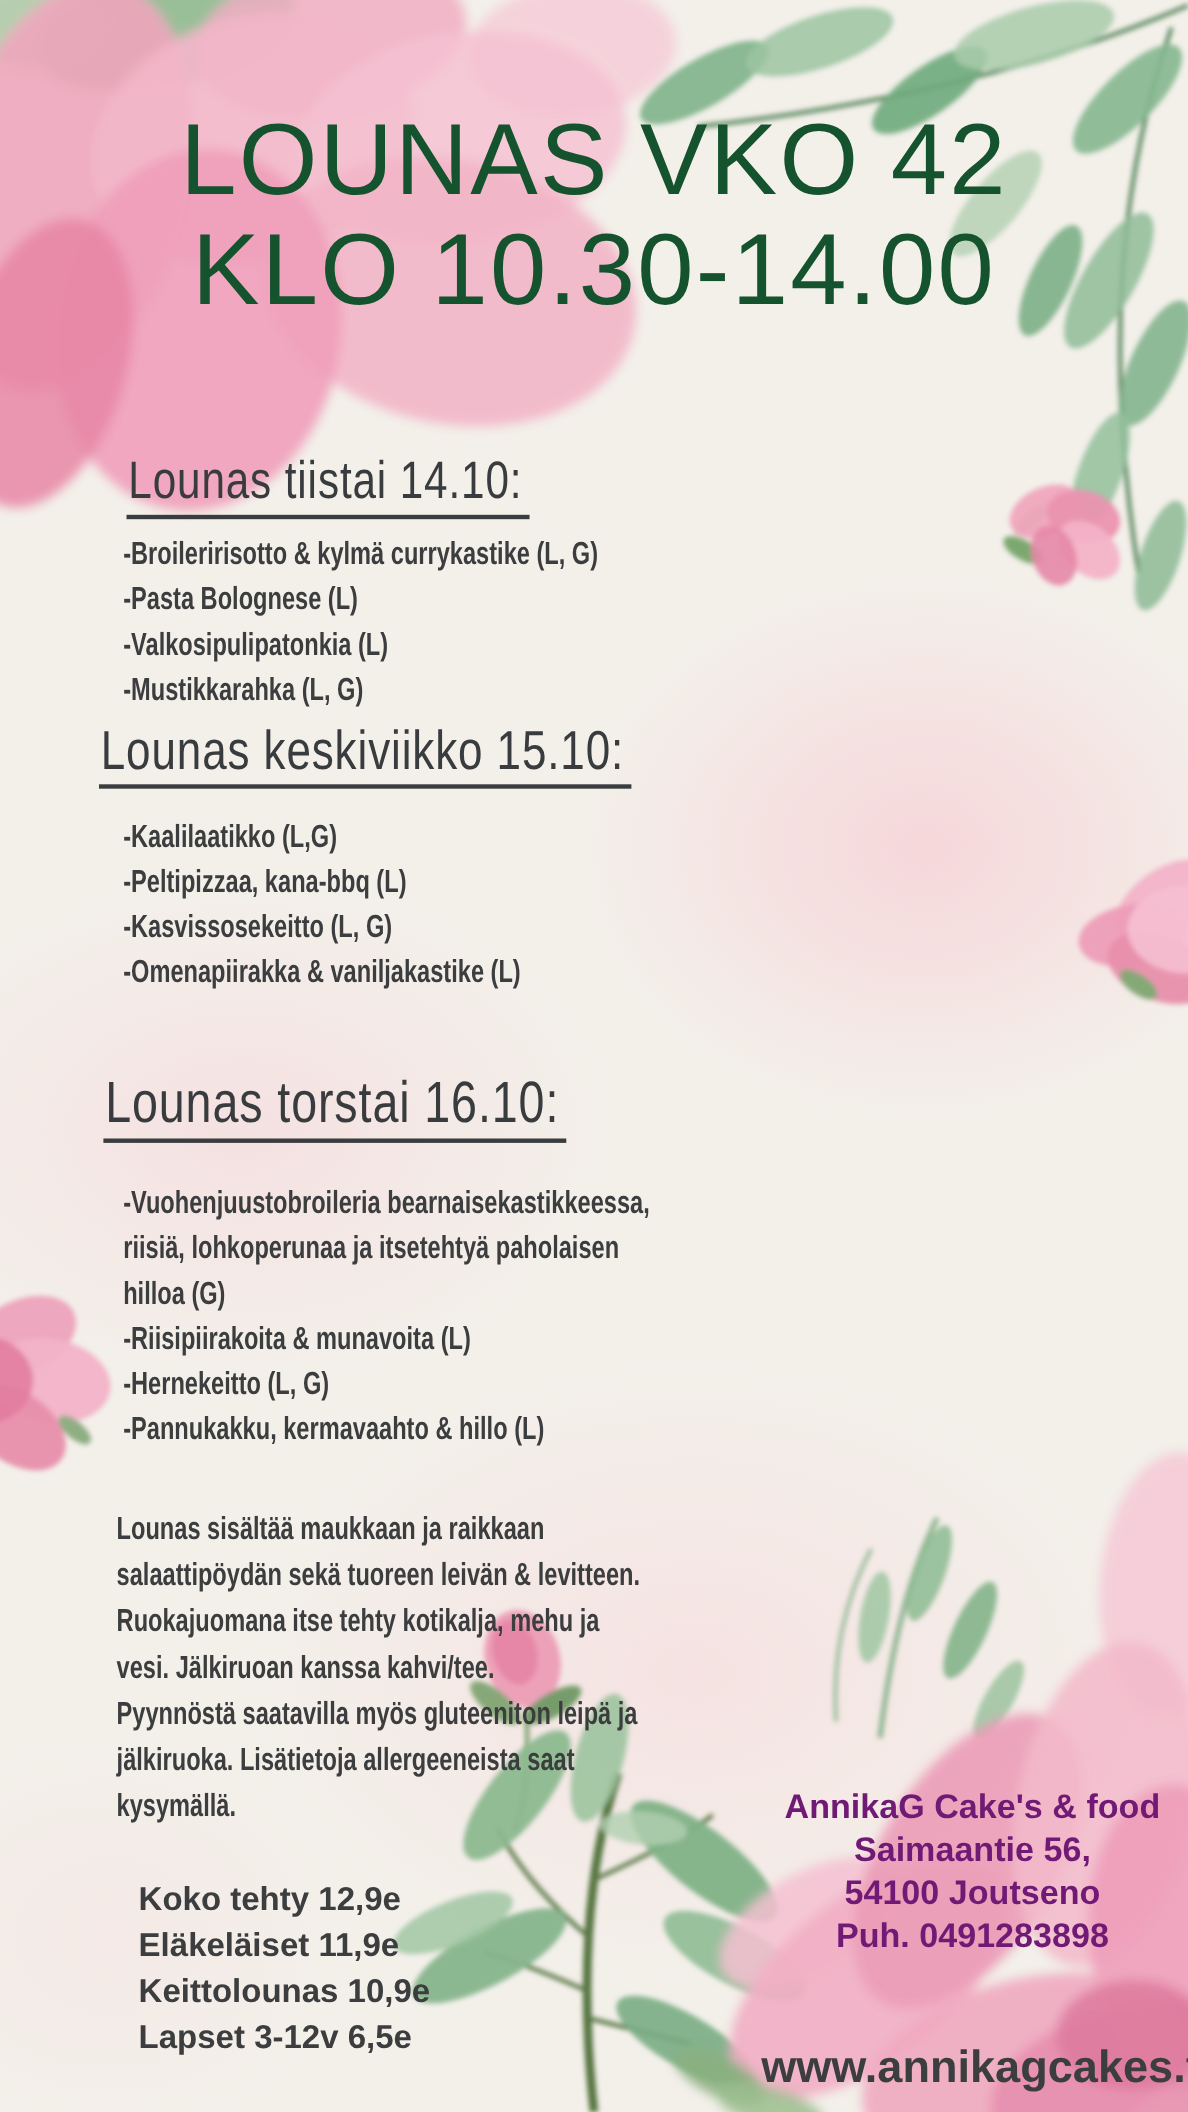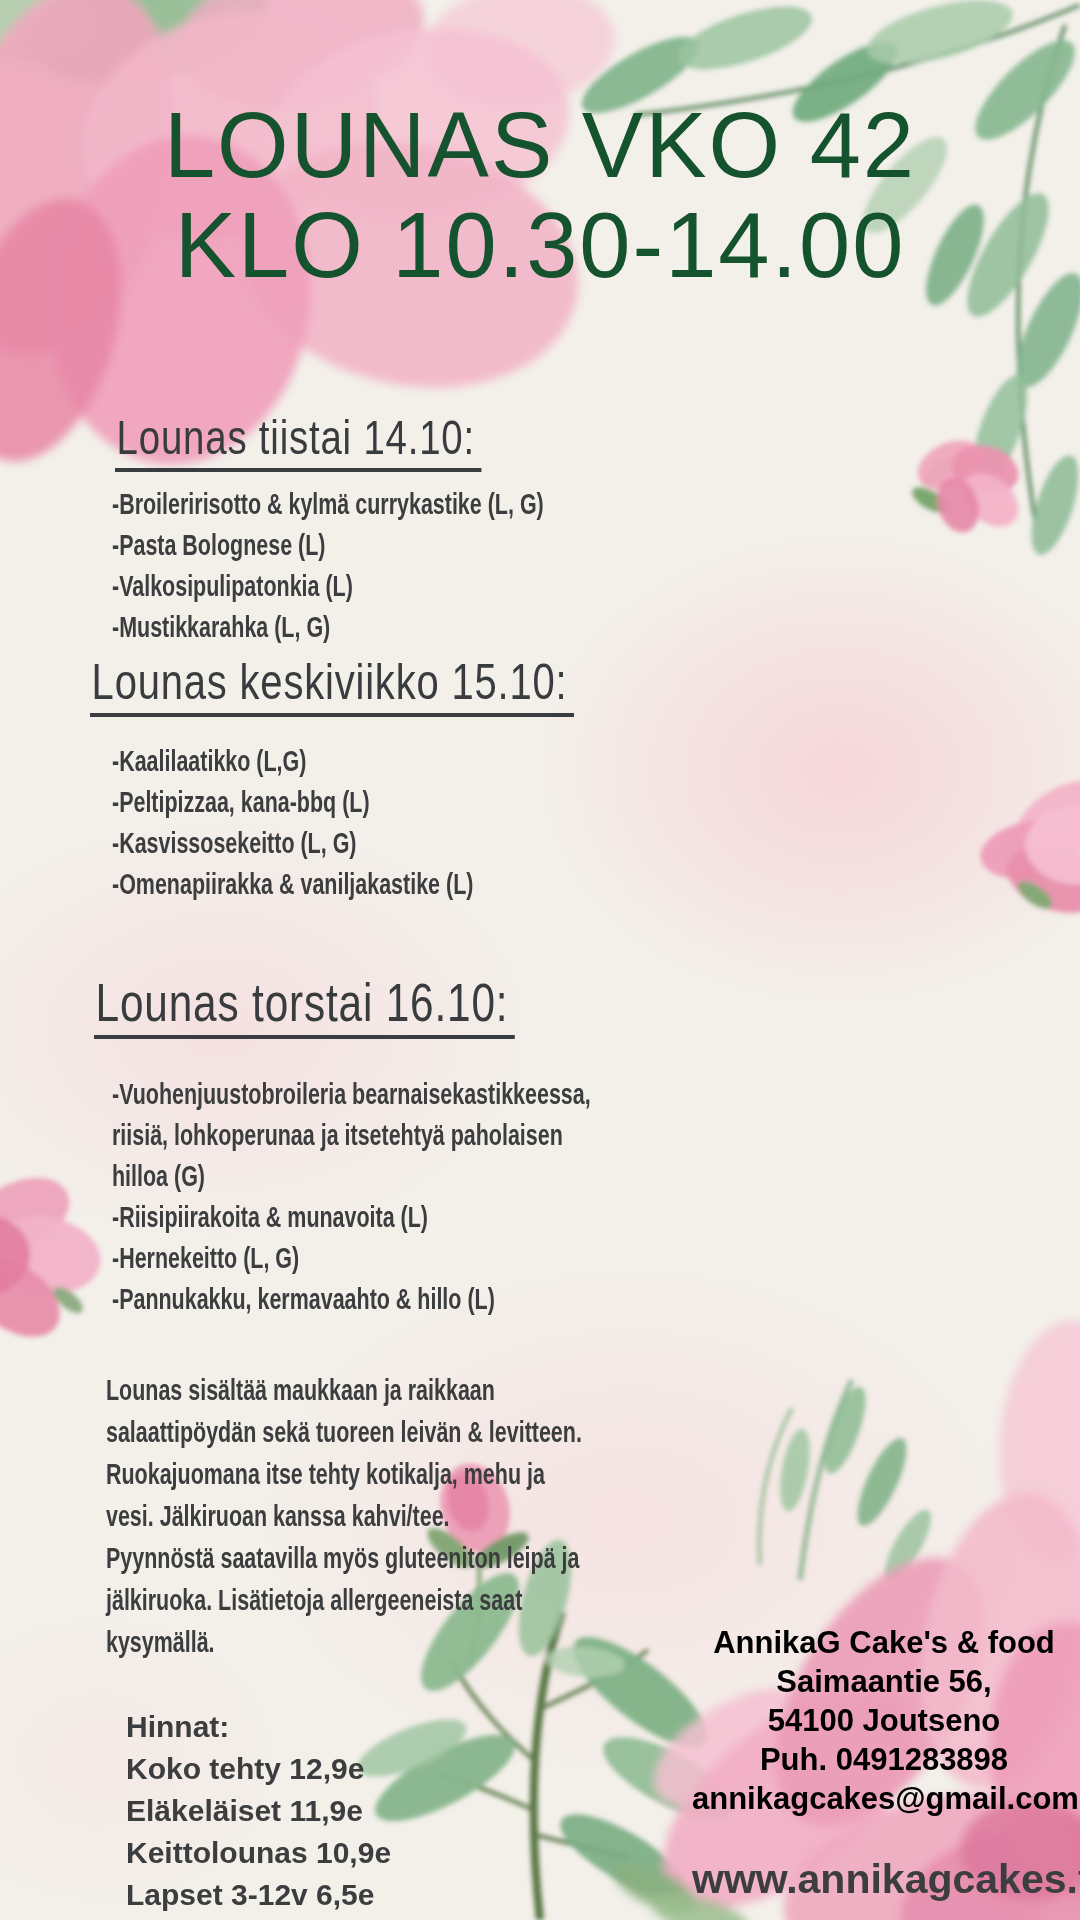--- a/index.html
+++ b/index.html
@@ -23,21 +23,21 @@
     font-weight:400; color:#393c3e; letter-spacing:1px; line-height:1;
     border-bottom:4px solid #3a3d3f; padding:0 8px 6px 2px;
     transform:scaleX(0.80); transform-origin:0 0;
   }
   .cond { transform:scaleX(0.74); transform-origin:0 0; }
   .items { font-size:29px; font-weight:700; line-height:41px; color:#3b3d3e; white-space:nowrap; }
   .para  { font-size:29px; font-weight:700; line-height:42px; color:#3b3d3e; white-space:nowrap; }
   .prices { font-size:30px; font-weight:700; line-height:42px; color:#3b3d3e; }
   .contact {
     left:692px; top:1623px; width:384px; text-align:center;
-    font-size:31px; font-weight:700; line-height:39px; color:#000000;
+    font-size:31px; font-weight:700; line-height:39px; color:#701a75;
   }
   .website {
     left:692px; top:1856px; width:384px; text-align:center;
     font-size:41px; font-weight:700; color:#3b3d3e;
   }
 </style>
 </head>
 <body>
 
 <div class="poster">
@@ -204,30 +204,28 @@
     <div>Lounas sisältää maukkaan ja raikkaan</div>
     <div>salaattipöydän sekä tuoreen leivän &amp; levitteen.</div>
     <div>Ruokajuomana itse tehty kotikalja, mehu ja</div>
     <div>vesi. Jälkiruoan kanssa kahvi/tee.</div>
     <div>Pyynnöstä saatavilla myös gluteeniton leipä ja</div>
     <div>jälkiruoka. Lisätietoja allergeeneista saat</div>
     <div>kysymällä.</div>
   </div>
 
   <div class="txt prices" style="left:126px; top:1706px;">
-    <div>Hinnat:</div>
     <div>Koko tehty 12,9e</div>
     <div>Eläkeläiset 11,9e</div>
     <div>Keittolounas 10,9e</div>
     <div>Lapset 3-12v 6,5e</div>
   </div>
 
   <div class="txt contact">
     <div>AnnikaG Cake's &amp; food</div>
     <div>Saimaantie 56,</div>
     <div>54100 Joutseno</div>
     <div>Puh. 0491283898</div>
-    <div>annikagcakes@gmail.com</div>
   </div>
 
   <div class="txt website">www.annikagcakes.fi</div>
 
 </div>
 
 </body></html>

